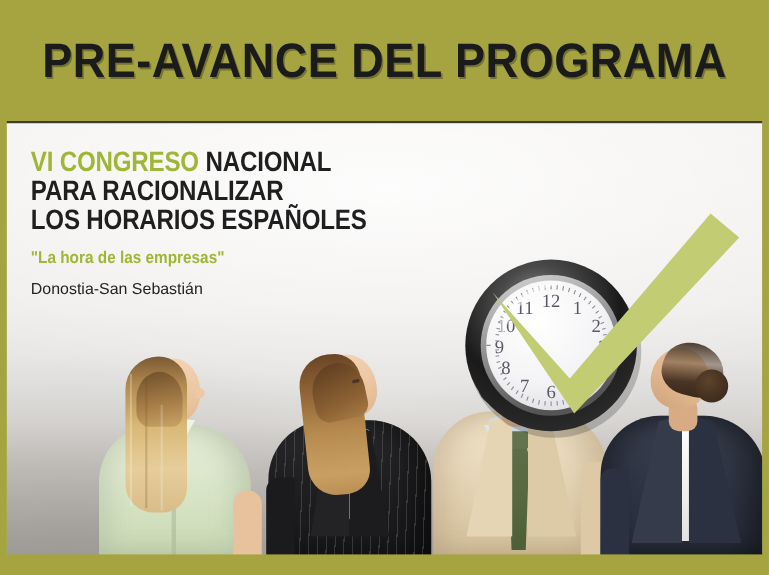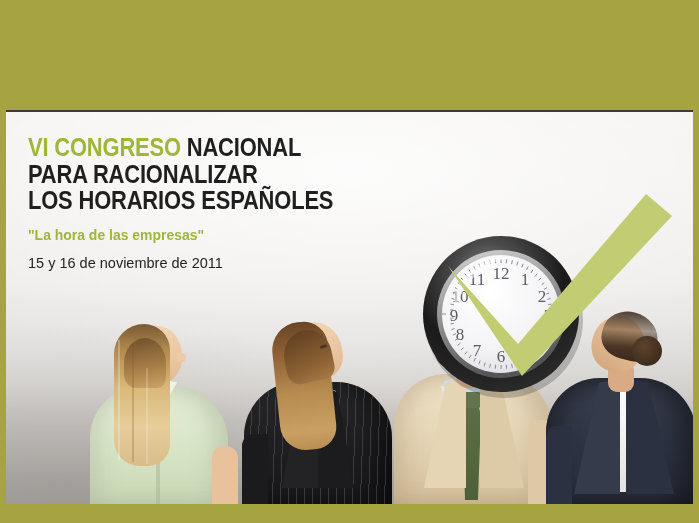--- a/index.html
+++ b/index.html
@@ -106,20 +106,23 @@
     background:#A5A440;
   }
   .left-strip{position:absolute;left:0;top:110px;width:6px;height:394px;background:#A5A440;}
   .right-strip{position:absolute;right:0;top:110px;width:6px;height:394px;background:#A5A440;}
 </style>
 </head>
 <body>
 
 <div class="slide">
 
+  <div class="header-band">
+    <div class="header-title">PRE-AVANCE DEL PROGRAMA</div>
+  </div>
 
   <div class="poster">
     <div class="poster-inner">
       <div class="backdrop"></div>
 
       <div class="people">
 
         <div style="position:absolute;left:0;right:0;bottom:0;height:120px;
                     background:linear-gradient(180deg,rgba(160,156,152,0) 0%,rgba(150,146,142,.30) 60%,rgba(140,136,132,.45) 100%);"></div>
 
@@ -402,21 +405,21 @@
       <div class="poster-text">
         <div class="congress-line">
           <span class="hl">VI CONGRESO</span><span> NACIONAL</span>
         </div>
         <div class="congress-line">PARA RACIONALIZAR</div>
         <div class="congress-line">LOS HORARIOS ESPAÑOLES</div>
 
         <div class="quote">"La hora de las empresas"</div>
 
         <div class="venue">
-          <div>15 y 16 de noviembre de 2011</div>
+          <div>Donostia-San Sebastián</div>
         </div>
       </div>
 
     </div>
   </div>
 
   <div class="left-strip"></div>
   <div class="right-strip"></div>
   <div class="bottom-band"></div>
 

